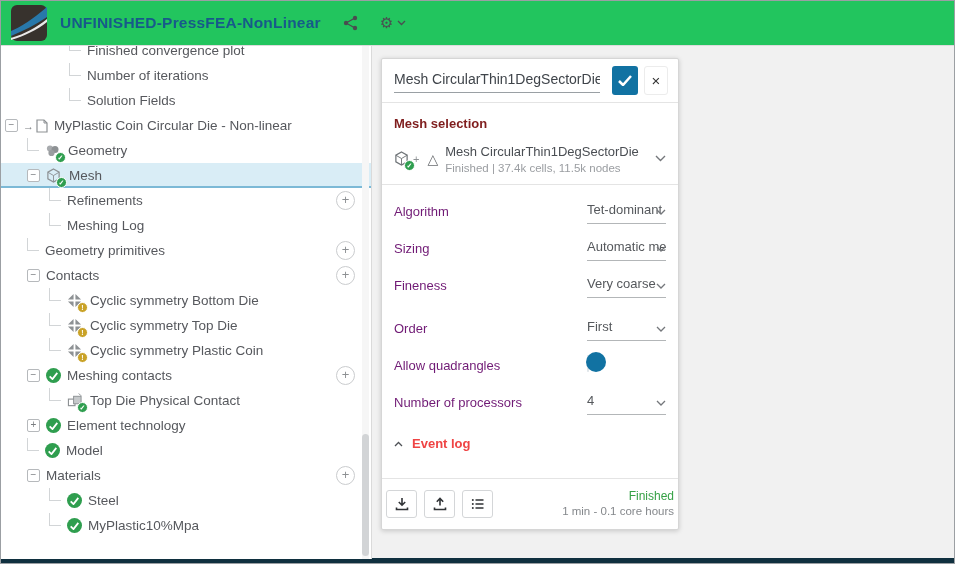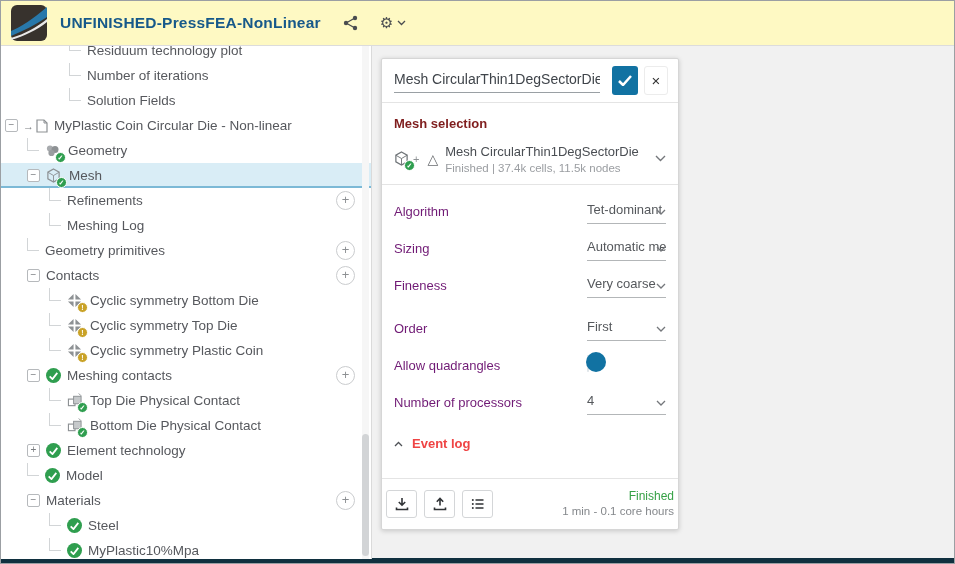--- a/index.html
+++ b/index.html
@@ -1,20 +1,20 @@
 <!DOCTYPE html>
 <html><head>
 <meta charset="utf-8">
 <style>
   * { margin:0; padding:0; box-sizing:border-box; }
   html,body { width:955px; height:564px; background:#fff; font-family:"Liberation Sans", sans-serif; overflow:hidden; }
   .window { position:relative; width:955px; height:564px; border:1px solid #9b9fa3; background:#fff; overflow:hidden; }
 
   
-  .hdr { position:relative; height:45px; background:#fef9c3; border-bottom:1px solid #dcdcdc; display:flex; align-items:center; z-index:30; }
+  .hdr { position:relative; height:45px; background:#22c55e; border-bottom:1px solid #dcdcdc; display:flex; align-items:center; z-index:30; }
   .logo { width:36px; height:36px; margin-left:10px; flex:none; }
   .hdr-title { margin-left:13px; font-size:15.5px; font-weight:bold; color:#17598a; letter-spacing:.2px; }
   .hdr-ic { margin-left:22px; display:flex; align-items:center; color:#4a4d50; cursor:pointer; }
   .gear-glyph { font-size:15px; color:#4a4d50; }
   .hdr-chev { margin-left:4px; }
 
   
   .main { position:relative; height:513px; background:#fff; }
   .viewport { position:absolute; left:371px; top:0; right:0; bottom:0; background:#f1f1f1; }
 
@@ -102,21 +102,21 @@
     <div class="viewport">
       
       
     </div>
 
     <aside class="tree">
       <div class="tree-inner">
 
         <div class="row">
           <span class="conn" style="margin-left:68px"></span>
-          <span class="lbl">Residuum technology plot</span>
+          <span class="lbl">Finished convergence plot</span>
         </div>
         <div class="row">
           <span class="conn" style="margin-left:68px"></span>
           <span class="lbl">Number of iterations</span>
         </div>
         <div class="row">
           <span class="conn" style="margin-left:68px"></span>
           <span class="lbl">Solution Fields</span>
         </div>
 
@@ -223,32 +223,20 @@
           <span class="conn" style="margin-left:48px"></span>
           <span class="icon-wrap">
             <svg width="16" height="15" viewBox="0 0 16 16">
                 <rect x="1" y="6.5" width="7" height="7" fill="none" stroke="#8d9194" stroke-width="1.2"></rect>
                 <rect x="6.5" y="3.5" width="8" height="8" fill="#c6c9cb" stroke="#8d9194"></rect>
                 <path d="M12 0.5l2.5 2.5" stroke="#8d9194" fill="none"></path>
               </svg>
             <span class="mini-badge green">✓</span>
           </span>
           <span class="lbl">Top Die Physical Contact</span>
-        </div>
-        <div class="row">
-          <span class="conn" style="margin-left:48px"></span>
-          <span class="icon-wrap">
-            <svg width="16" height="15" viewBox="0 0 16 16">
-                <rect x="1" y="6.5" width="7" height="7" fill="none" stroke="#8d9194" stroke-width="1.2"></rect>
-                <rect x="6.5" y="3.5" width="8" height="8" fill="#c6c9cb" stroke="#8d9194"></rect>
-                <path d="M12 0.5l2.5 2.5" stroke="#8d9194" fill="none"></path>
-              </svg>
-            <span class="mini-badge green">✓</span>
-          </span>
-          <span class="lbl">Bottom Die Physical Contact</span>
         </div>
 
         <div class="row">
           <span class="exp" style="margin-left:26px">+</span>
           <span class="gcheck">
               <svg width="9" height="8" viewBox="0 0 13 11">
                 <path d="M1 6l4 4 7-9" stroke="#fff" stroke-width="2.6" fill="none"></path>
               </svg>
             </span>
           <span class="lbl">Element technology</span>

